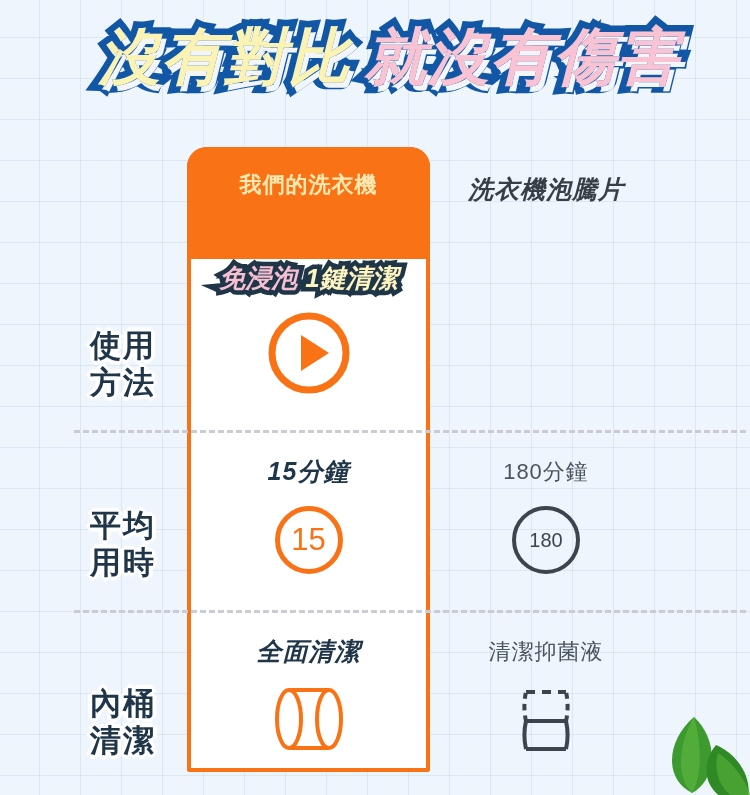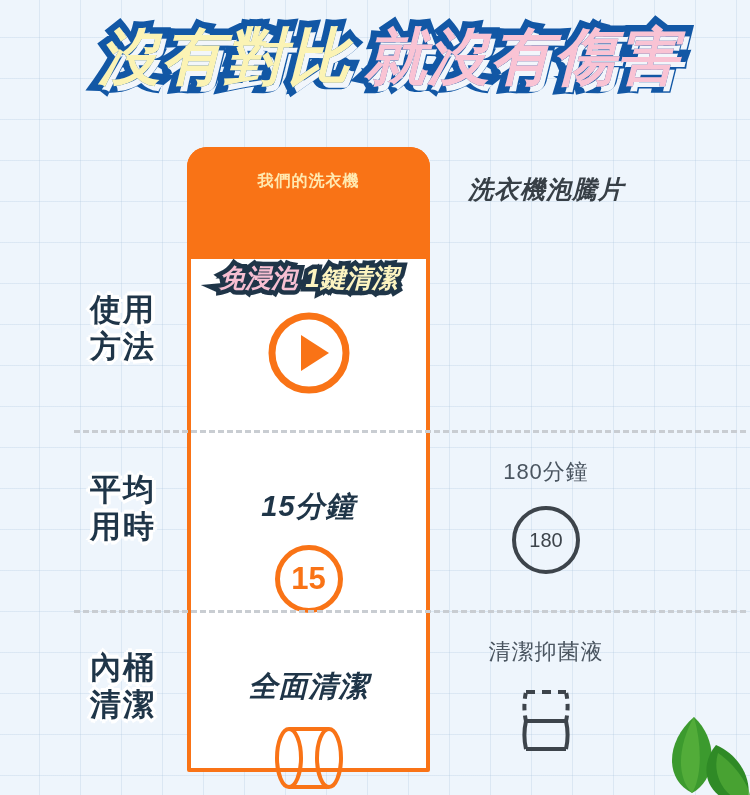--- a/index.html
+++ b/index.html
@@ -66,21 +66,21 @@
   .product-head {
     position: absolute;
     left: -4px;
     top: -4px;
     width: 243px;
     height: 112px;
     box-sizing: border-box;
     background: #f97316;
     border-radius: 20px 20px 0 0;
     color: #ffe9b0;
-    font-size: 16px;
+    font-size: 22px;
     font-weight: bold;
     line-height: 1.28;
     text-align: center;
     padding-top: 24px;
     letter-spacing: 1px;
   }
 
   
   .row-label {
     position: absolute;
@@ -89,20 +89,21 @@
     text-align: center;
     font-size: 31px;
     font-weight: bold;
     line-height: 1.18;
     color: #1f3548;
     letter-spacing: 2px;
     text-shadow:
       3px 0 0 #fff, -3px 0 0 #fff, 0 3px 0 #fff, 0 -3px 0 #fff,
       2px 2px 0 #fff, -2px 2px 0 #fff, 2px -2px 0 #fff, -2px -2px 0 #fff,
       4px 0 0 #fff, -4px 0 0 #fff, 0 4px 0 #fff, 0 -4px 0 #fff;
+    margin-top: 36px;
   }
 
   .divider {
     position: absolute;
     left: 74px;
     width: 672px;
     height: 0;
     border-top: 3px dashed #c9cdd2;
   }
 
@@ -114,26 +115,25 @@
     text-align: center;
   }
   .cell-theirs {
     position: absolute;
     left: 424px;
     width: 244px;
     text-align: center;
   }
 
   .ours-caption {
-    font-size: 29px;
+    font-size: 25px;
     font-weight: bold;
     font-style: italic;
     color: #1f3548;
     letter-spacing: 1px;
-    margin-top: 32px;
   }
   .theirs-caption {
     font-size: 22px;
     color: #4a5560;
     letter-spacing: 1px;
   }
   .theirs-head {
     font-size: 25px;
     font-weight: bold;
     font-style: italic;
@@ -168,21 +168,21 @@
     align-items: center;
     justify-content: center;
     box-sizing: border-box;
     border-radius: 50%;
   }
   .num-circle.ours {
     width: 68px; height: 68px;
     border: 5px solid #f97316;
     color: #f97316;
     font-size: 31px;
-    font-weight: bold;
+    font-weight: normal;
   }
   .num-circle.theirs {
     width: 68px; height: 68px;
     border: 4px solid #3d444b;
     color: #3d444b;
     font-size: 20px;
   }
 
   
   .leaves {

